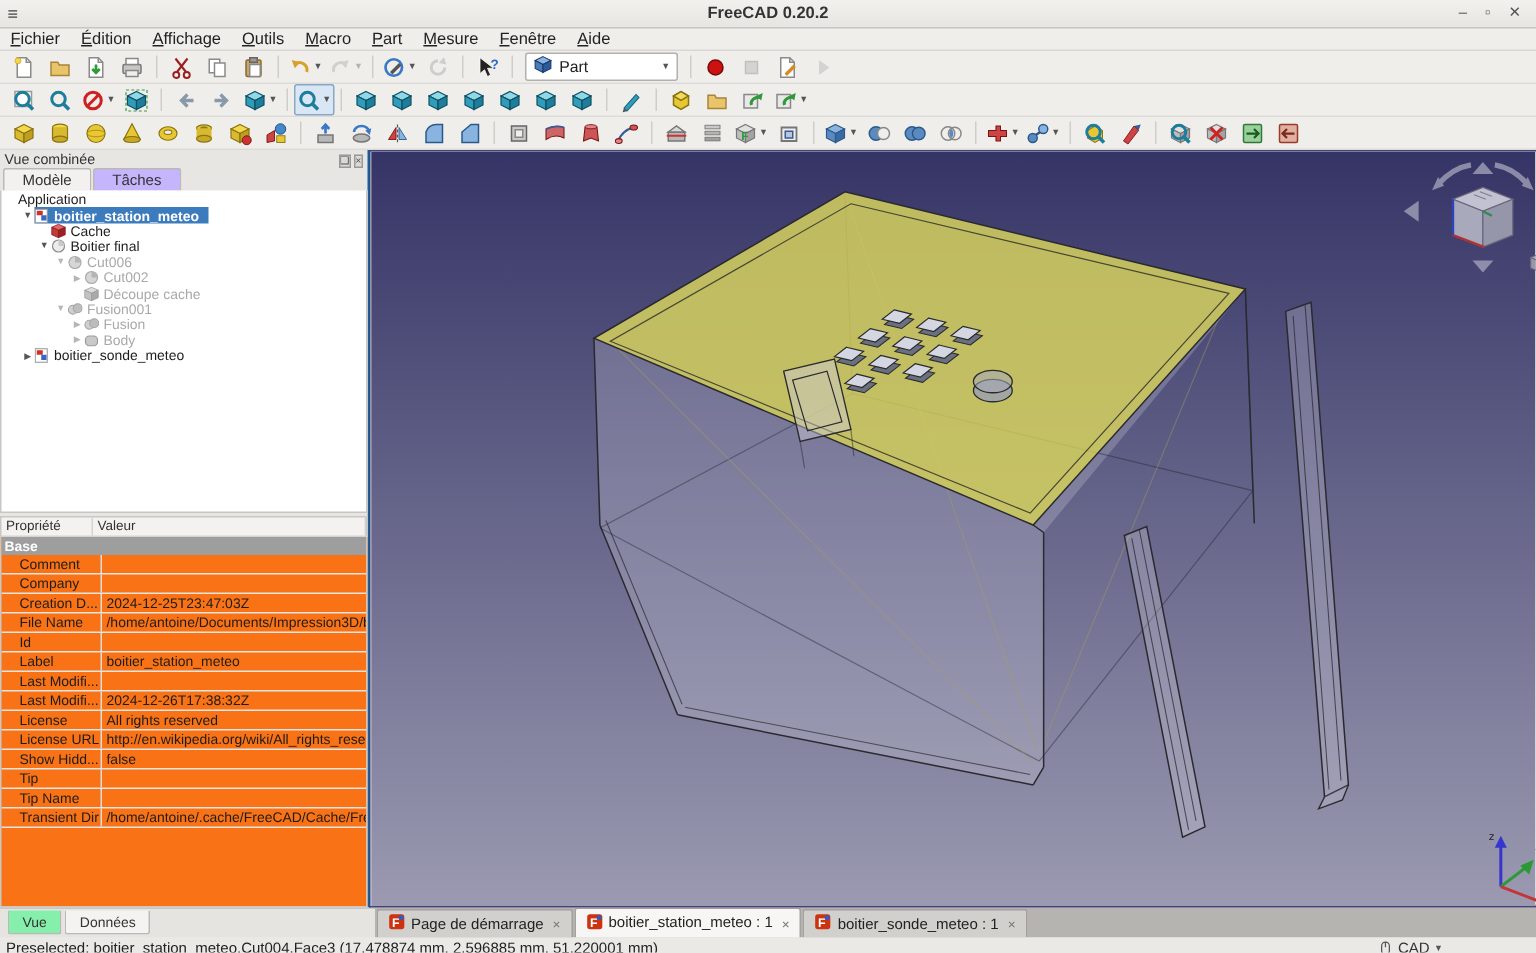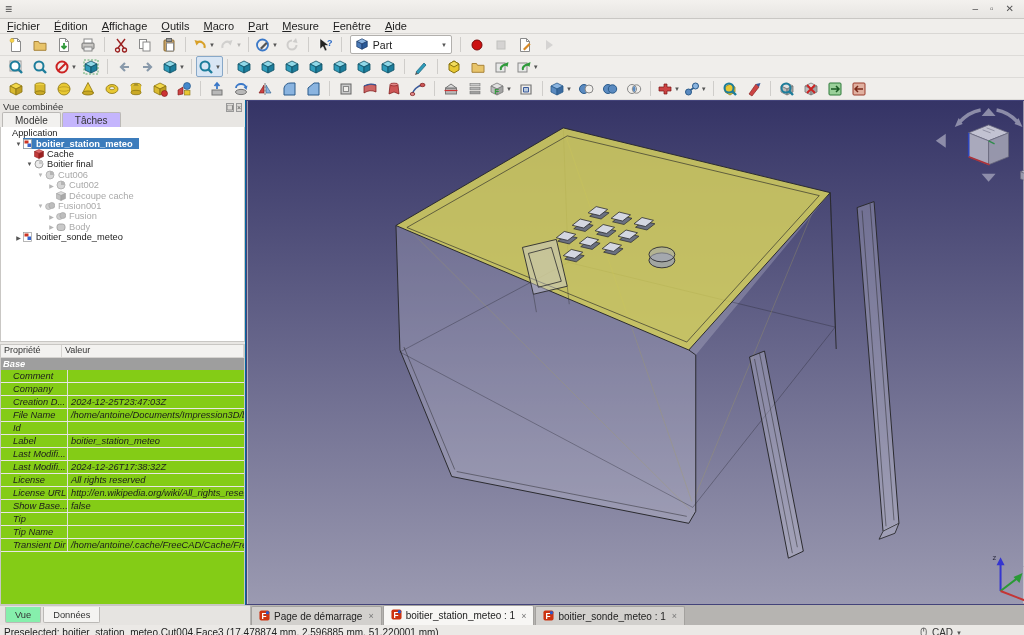--- a/index.html
+++ b/index.html
@@ -54,21 +54,21 @@
   .tree{height:213px;background:#fff;border:1px solid #c9c7c4;border-top:none;overflow:hidden;flex:none;
         padding-top:1px;}
   .trow{height:10.4px;display:flex;align-items:center;font-size:9.3px;color:#1c1c1c;white-space:nowrap;}
   .trow .hl{display:flex;align-items:center;height:10.4px;padding-right:6px;}
   .trow.sel .hl{background:#3c7cbc;color:#fff;font-weight:bold;}
   .trow.dis{color:#a9a9a9;}
   .exp{width:9px;font-size:6px;color:#555;text-align:center;flex:none;}
   .trow.dis .exp{color:#b5b5b5;}
   .ticon{width:11px;height:10px;flex:none;margin-right:2px;display:flex;align-items:center;}
   .gap{height:2px;background:#e8e6e3;flex:none;}
-  .props{flex:1;background:#84cc16;border:1px solid #c9c7c4;border-top:none;overflow:hidden;font-style:italic;}
+  .props{flex:1;background:#f97316;border:1px solid #c9c7c4;border-top:none;overflow:hidden;}
   .prow{display:flex;height:12px;border-bottom:1px solid #e8e6e3;font-size:9.3px;}
   .prow .pname{width:54px;flex:none;padding-left:12px;line-height:12px;border-right:1px solid #e0deda;
                color:#1c1c1c;overflow:hidden;white-space:nowrap;}
   .prow .pval{flex:1;padding-left:3px;line-height:12px;color:#1c1c1c;overflow:hidden;white-space:nowrap;}
   .pgroup{height:12px;background:#9e9e9e;color:#fff;font-weight:bold;font-size:9.3px;line-height:12px;
           padding-left:2px;}
   .viewport{flex:1;position:relative;border:1px solid #43437a;border-right:none;}
   .viewport svg{display:block;}
 
   
@@ -91,20 +91,21 @@
   .navstyle{display:flex;align-items:center;gap:3px;color:#333;}
   .navstyle .car{font-size:6px;color:#555;}
 </style>
 </head>
 <body>
 
 <div class="app">
 
   <div class="titlebar">
     <span class="burger">≡</span>
+    <span class="wtitle">FreeCAD 0.20.2</span>
     <span class="wctrls" id="wctrls">
         <span>–</span>
         <span>▫</span>
         <span>✕</span>
       </span>
   </div>
 
   <div class="menubar" id="menubar">
       <div class="menuitem"><span class="u">F</span>ichier</div>
       <div class="menuitem"><span class="u">É</span>dition</div>
@@ -943,21 +944,21 @@
           </div>
           <div class="prow">
             <div class="pname">License</div>
             <div class="pval">All rights reserved</div>
           </div>
           <div class="prow">
             <div class="pname">License URL</div>
             <div class="pval">http://en.wikipedia.org/wiki/All_rights_reserved</div>
           </div>
           <div class="prow">
-            <div class="pname">Show Base...</div>
+            <div class="pname">Show Hidd...</div>
             <div class="pval">false</div>
           </div>
           <div class="prow">
             <div class="pname">Tip</div>
             <div class="pval"></div>
           </div>
           <div class="prow">
             <div class="pname">Tip Name</div>
             <div class="pval"></div>
           </div>

